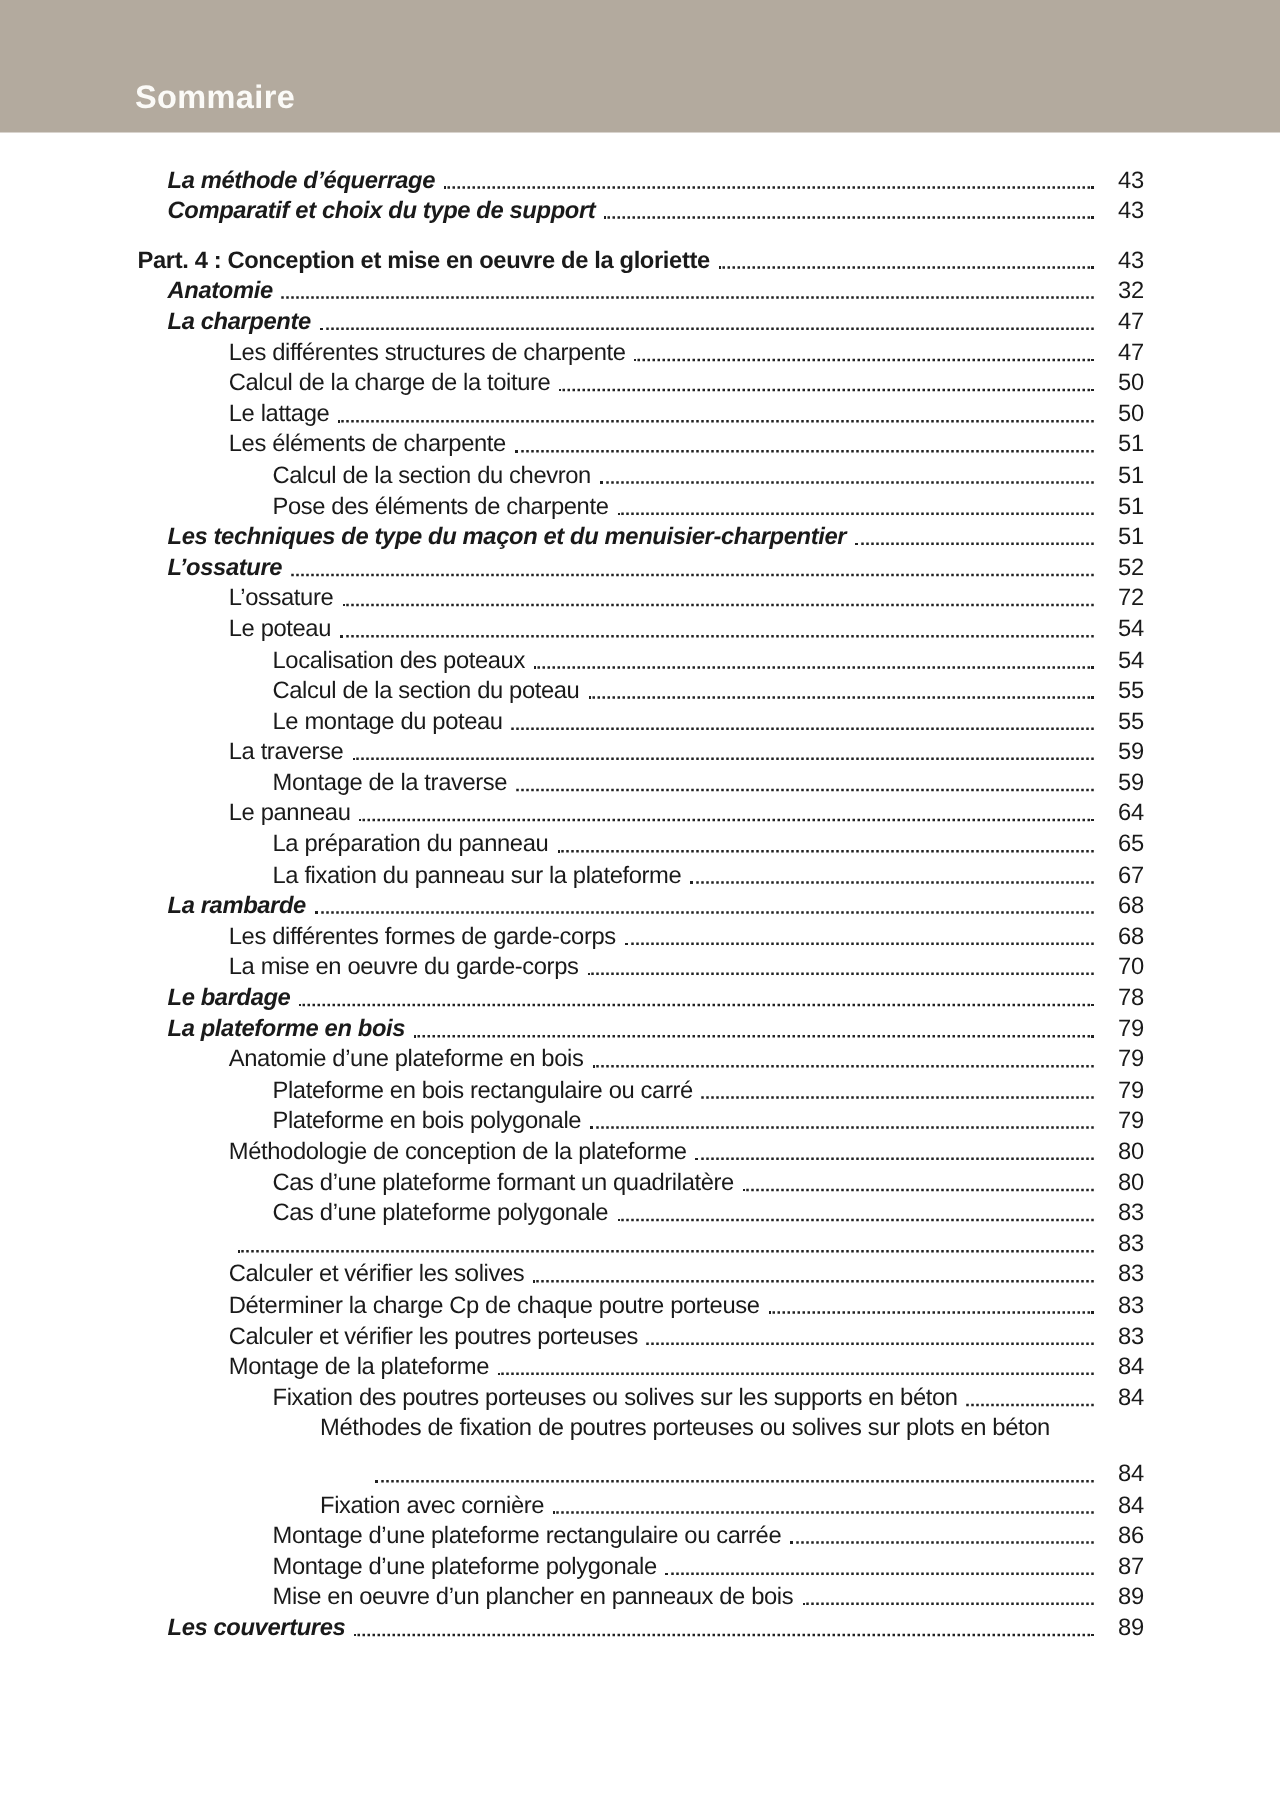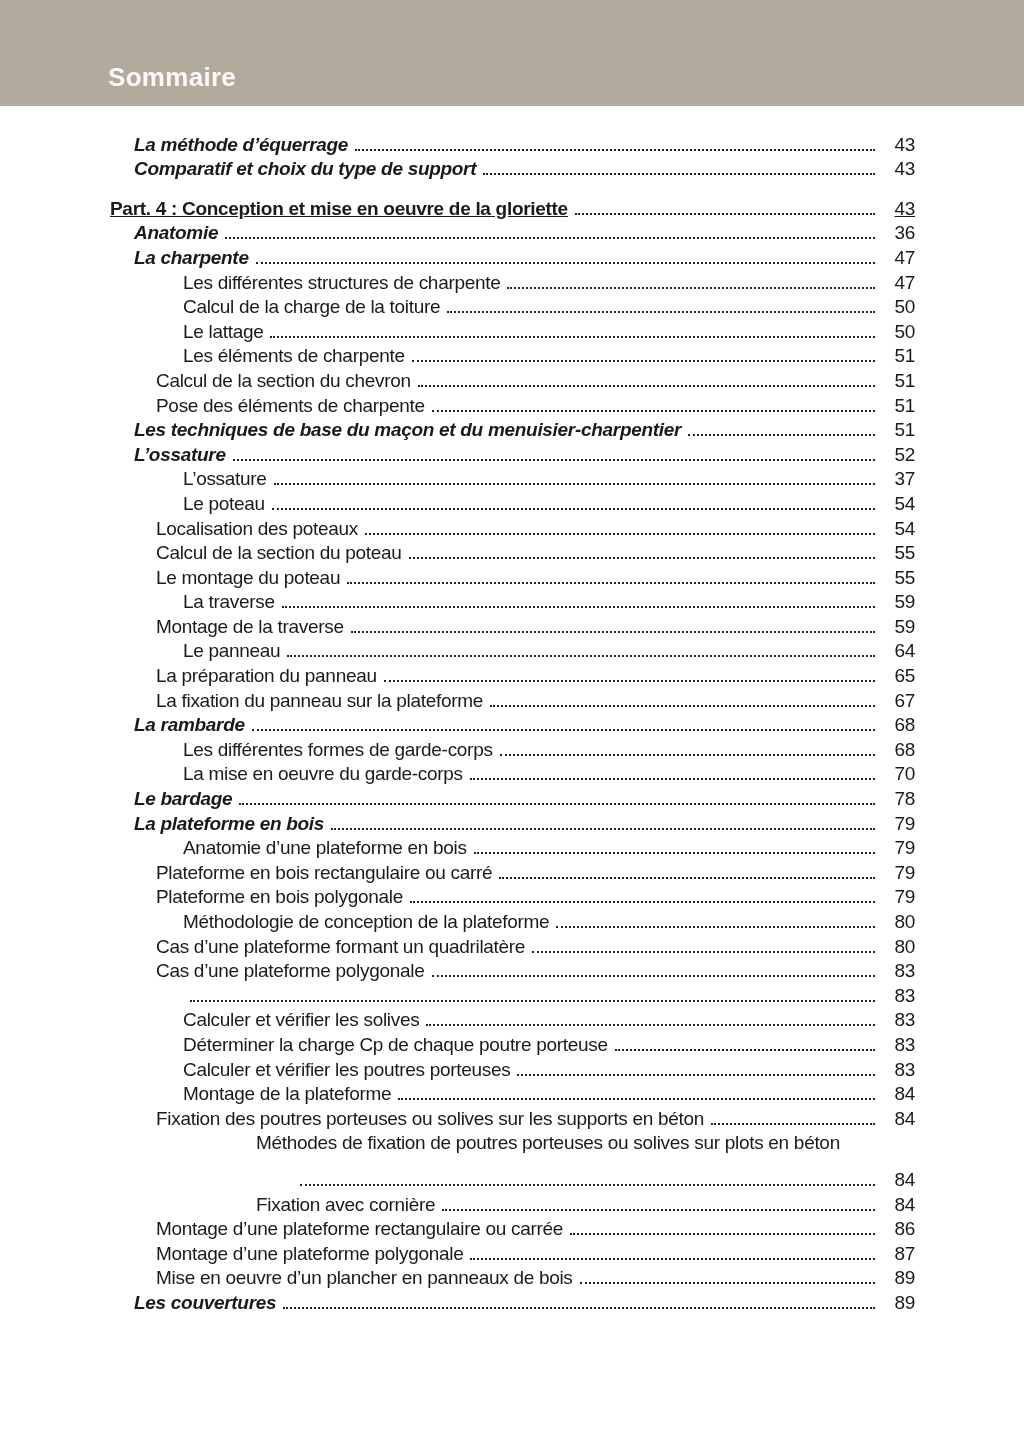--- a/index.html
+++ b/index.html
@@ -49,24 +49,24 @@
     font-weight: normal;
     font-style: normal;
     flex: 0 0 auto;
   }
   .row .dots {
     flex: 1 1 auto;
     min-width: 10px;
     border-bottom: 2.2px dotted #222222;
     margin: 0 10px 5px 7px;
   }
-  .lvl0 { margin-left: 0; text-decoration: underline; }
+  .lvl0 { margin-left: 0; }
   .lvl1 { margin-left: 24px; }
   .lvl2 { margin-left: 73px; }
-  .lvl3 { margin-left: 46px; }
+  .lvl3 { margin-left: 108px; }
   .lvl4 { margin-left: 146px; }
   .lvl5 { margin-left: 190px; }
   .style-part .label { font-weight: bold; }
   .style-section .label { font-weight: bold; font-style: italic; }
   .gap-before { margin-top: 15px; }
   .small-gap-before { margin-top: 12px; }
   .leader-only .dots { margin-left: 0; }
 </style>
 </head>
 <body style="color: rgb(26, 26, 26);">
@@ -87,21 +87,21 @@
         <span class="page-num">43</span>
       </div>
       <div class="row lvl0 style-part gap-before">
         <span class="label">Part. 4 : Conception et mise en oeuvre de la gloriette</span>
         <span class="dots"></span>
         <span class="page-num">43</span>
       </div>
       <div class="row lvl1 style-section">
         <span class="label">Anatomie</span>
         <span class="dots"></span>
-        <span class="page-num">36</span>
+        <span class="page-num">32</span>
       </div>
       <div class="row lvl1 style-section">
         <span class="label">La charpente</span>
         <span class="dots"></span>
         <span class="page-num">47</span>
       </div>
       <div class="row lvl2 style-plain">
         <span class="label">Les différentes structures de charpente</span>
         <span class="dots"></span>
         <span class="page-num">47</span>
@@ -125,33 +125,33 @@
         <span class="label">Calcul de la section du chevron</span>
         <span class="dots"></span>
         <span class="page-num">51</span>
       </div>
       <div class="row lvl3 style-plain">
         <span class="label">Pose des éléments de charpente</span>
         <span class="dots"></span>
         <span class="page-num">51</span>
       </div>
       <div class="row lvl1 style-section">
-        <span class="label">Les techniques de base du maçon et du menuisier-charpentier</span>
+        <span class="label">Les techniques de type du maçon et du menuisier-charpentier</span>
         <span class="dots"></span>
         <span class="page-num">51</span>
       </div>
       <div class="row lvl1 style-section">
         <span class="label">L’ossature</span>
         <span class="dots"></span>
         <span class="page-num">52</span>
       </div>
       <div class="row lvl2 style-plain">
         <span class="label">L’ossature</span>
         <span class="dots"></span>
-        <span class="page-num">37</span>
+        <span class="page-num">72</span>
       </div>
       <div class="row lvl2 style-plain">
         <span class="label">Le poteau</span>
         <span class="dots"></span>
         <span class="page-num">54</span>
       </div>
       <div class="row lvl3 style-plain">
         <span class="label">Localisation des poteaux</span>
         <span class="dots"></span>
         <span class="page-num">54</span>

